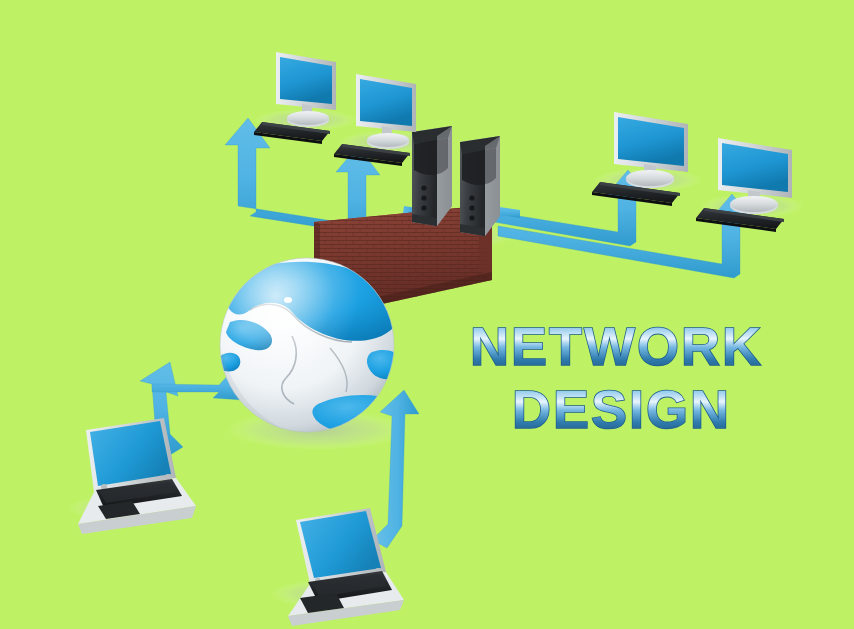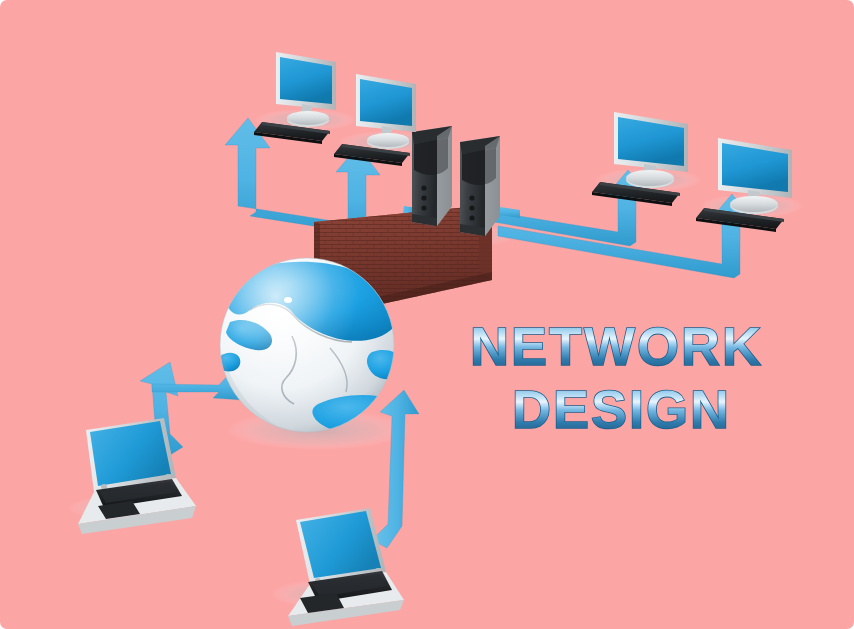--- a/index.html
+++ b/index.html
@@ -8,23 +8,22 @@
     padding: 0;
     background: #ffffff;
   }
   body {
     font-family: "Liberation Sans", sans-serif;
   }
   #scene {
     position: relative;
     width: 854px;
     height: 629px;
-    background: #fca5a5;
+    background: #bef264;
     overflow: hidden;
-    border-radius: 7px;
   }
   #scene svg.layer {
     position: absolute;
     left: 0;
     top: 0;
     width: 854px;
     height: 629px;
   }
   .title-text {
     font-family: "Liberation Sans", sans-serif;

